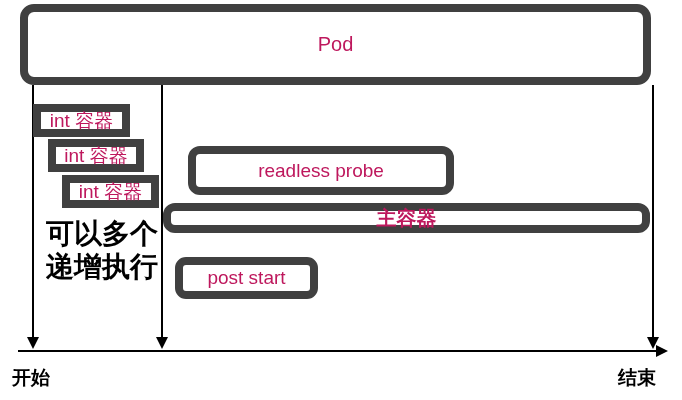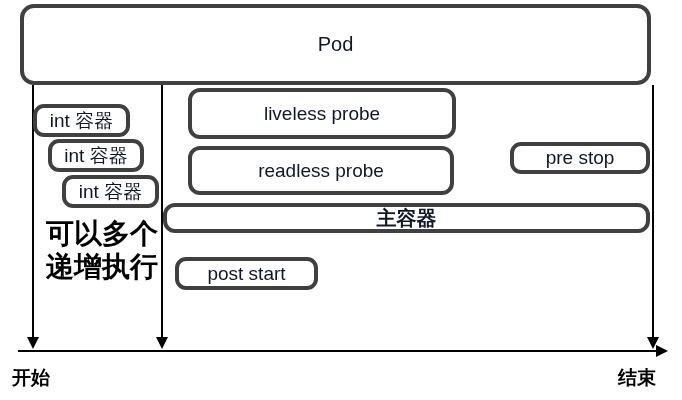--- a/index.html
+++ b/index.html
@@ -10,48 +10,48 @@
     position: relative;
     width: 682px;
     height: 400px;
     background: #ffffff;
     overflow: hidden;
     color: #000;
   }
 
   .box {
     position: absolute;
-    border: 4px solid #404040;
+    border: 8px solid #404040;
     border-radius: 12px;
     background: #fff;
     display: flex;
     align-items: center;
     justify-content: center;
     font-size: 19px;
-    color: #0f172a;
+    color: #be185d;
     white-space: nowrap;
     text-align: right;
   }
 
   .pod-box {
     left: 20px; top: 4px; width: 631px; height: 81px;
     border-radius: 14px;
     font-size: 20px;
   }
 
-  .init-box { border-radius: 11px; font-size: 19px; }
+  .init-box { border-radius: 0; font-size: 19px; }
   .init-1 { left: 33px;  top: 104px; width: 97px; height: 33px; }
   .init-2 { left: 48px;  top: 139px; width: 96px; height: 33px; }
   .init-3 { left: 62px;  top: 175px; width: 97px; height: 33px; }
 
   .liveless-box { left: 188px; top: 88px;  width: 268px; height: 51px; }
   .readless-box { left: 188px; top: 146px; width: 266px; height: 49px; }
   .prestop-box  { left: 510px; top: 142px; width: 140px; height: 32px; border-radius: 11px; }
   .main-container-box { left: 163px; top: 203px; width: 487px; height: 30px; font-size: 20px; font-weight: 600; }
-  .poststart-box { left: 175px; top: 257px; width: 143px; height: 33px; border-radius: 11px; }
+  .poststart-box { left: 175px; top: 257px; width: 143px; height: 42px; border-radius: 11px; }
 
   .note {
     position: absolute;
     left: 46px; top: 217px;
     font-family: "Liberation Serif", "DejaVu Serif", serif;
     font-weight: 700;
     font-size: 28px;
     line-height: 33px;
     color: #000;
     white-space: nowrap;
@@ -133,28 +133,22 @@
   </div>
   <div class="box init-box init-3">
     <span>int 容器</span>
   </div>
 
   <div class="note">
     <div>可以多个</div>
     <div>递增执行</div>
   </div>
 
-  <div class="box liveless-box">
-    <span>liveless probe</span>
-  </div>
   <div class="box readless-box">
     <span>readless probe</span>
-  </div>
-  <div class="box prestop-box">
-    <span>pre stop</span>
   </div>
   <div class="box main-container-box">
     <span>主容器</span>
   </div>
   <div class="box poststart-box">
     <span>post start</span>
   </div>
 
   <div class="hline"></div>
   <div class="arrow-right"></div>

